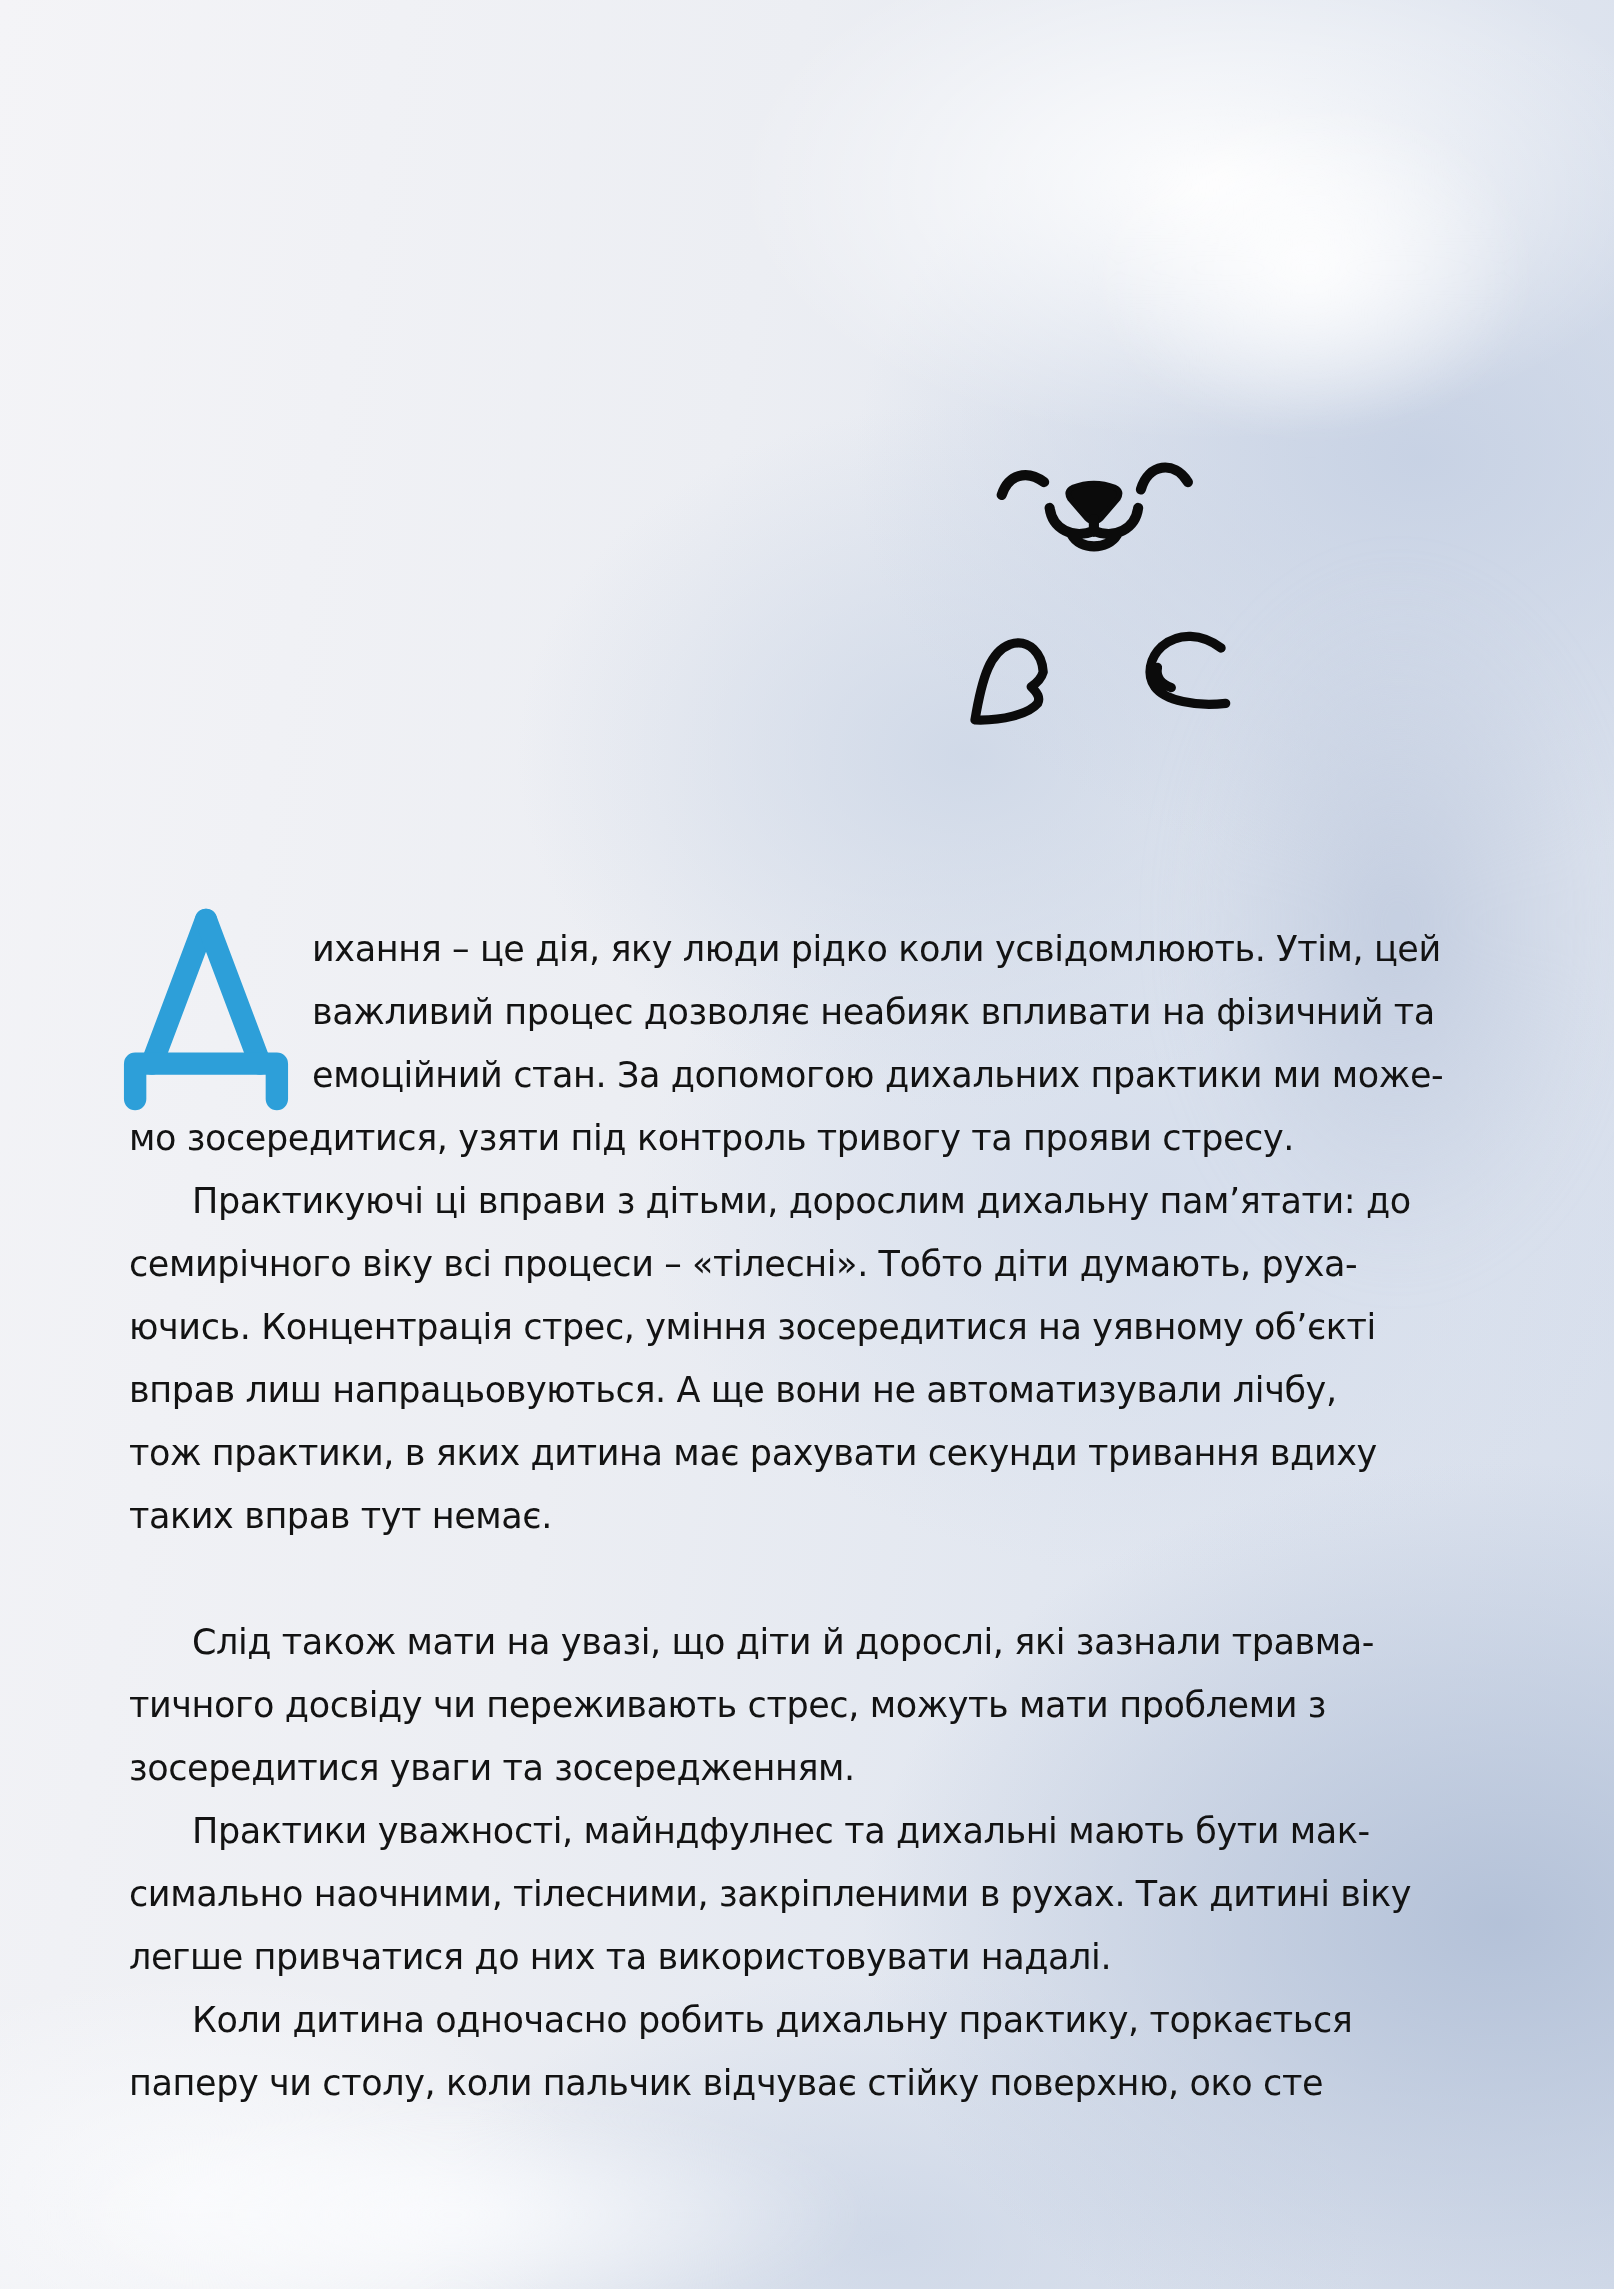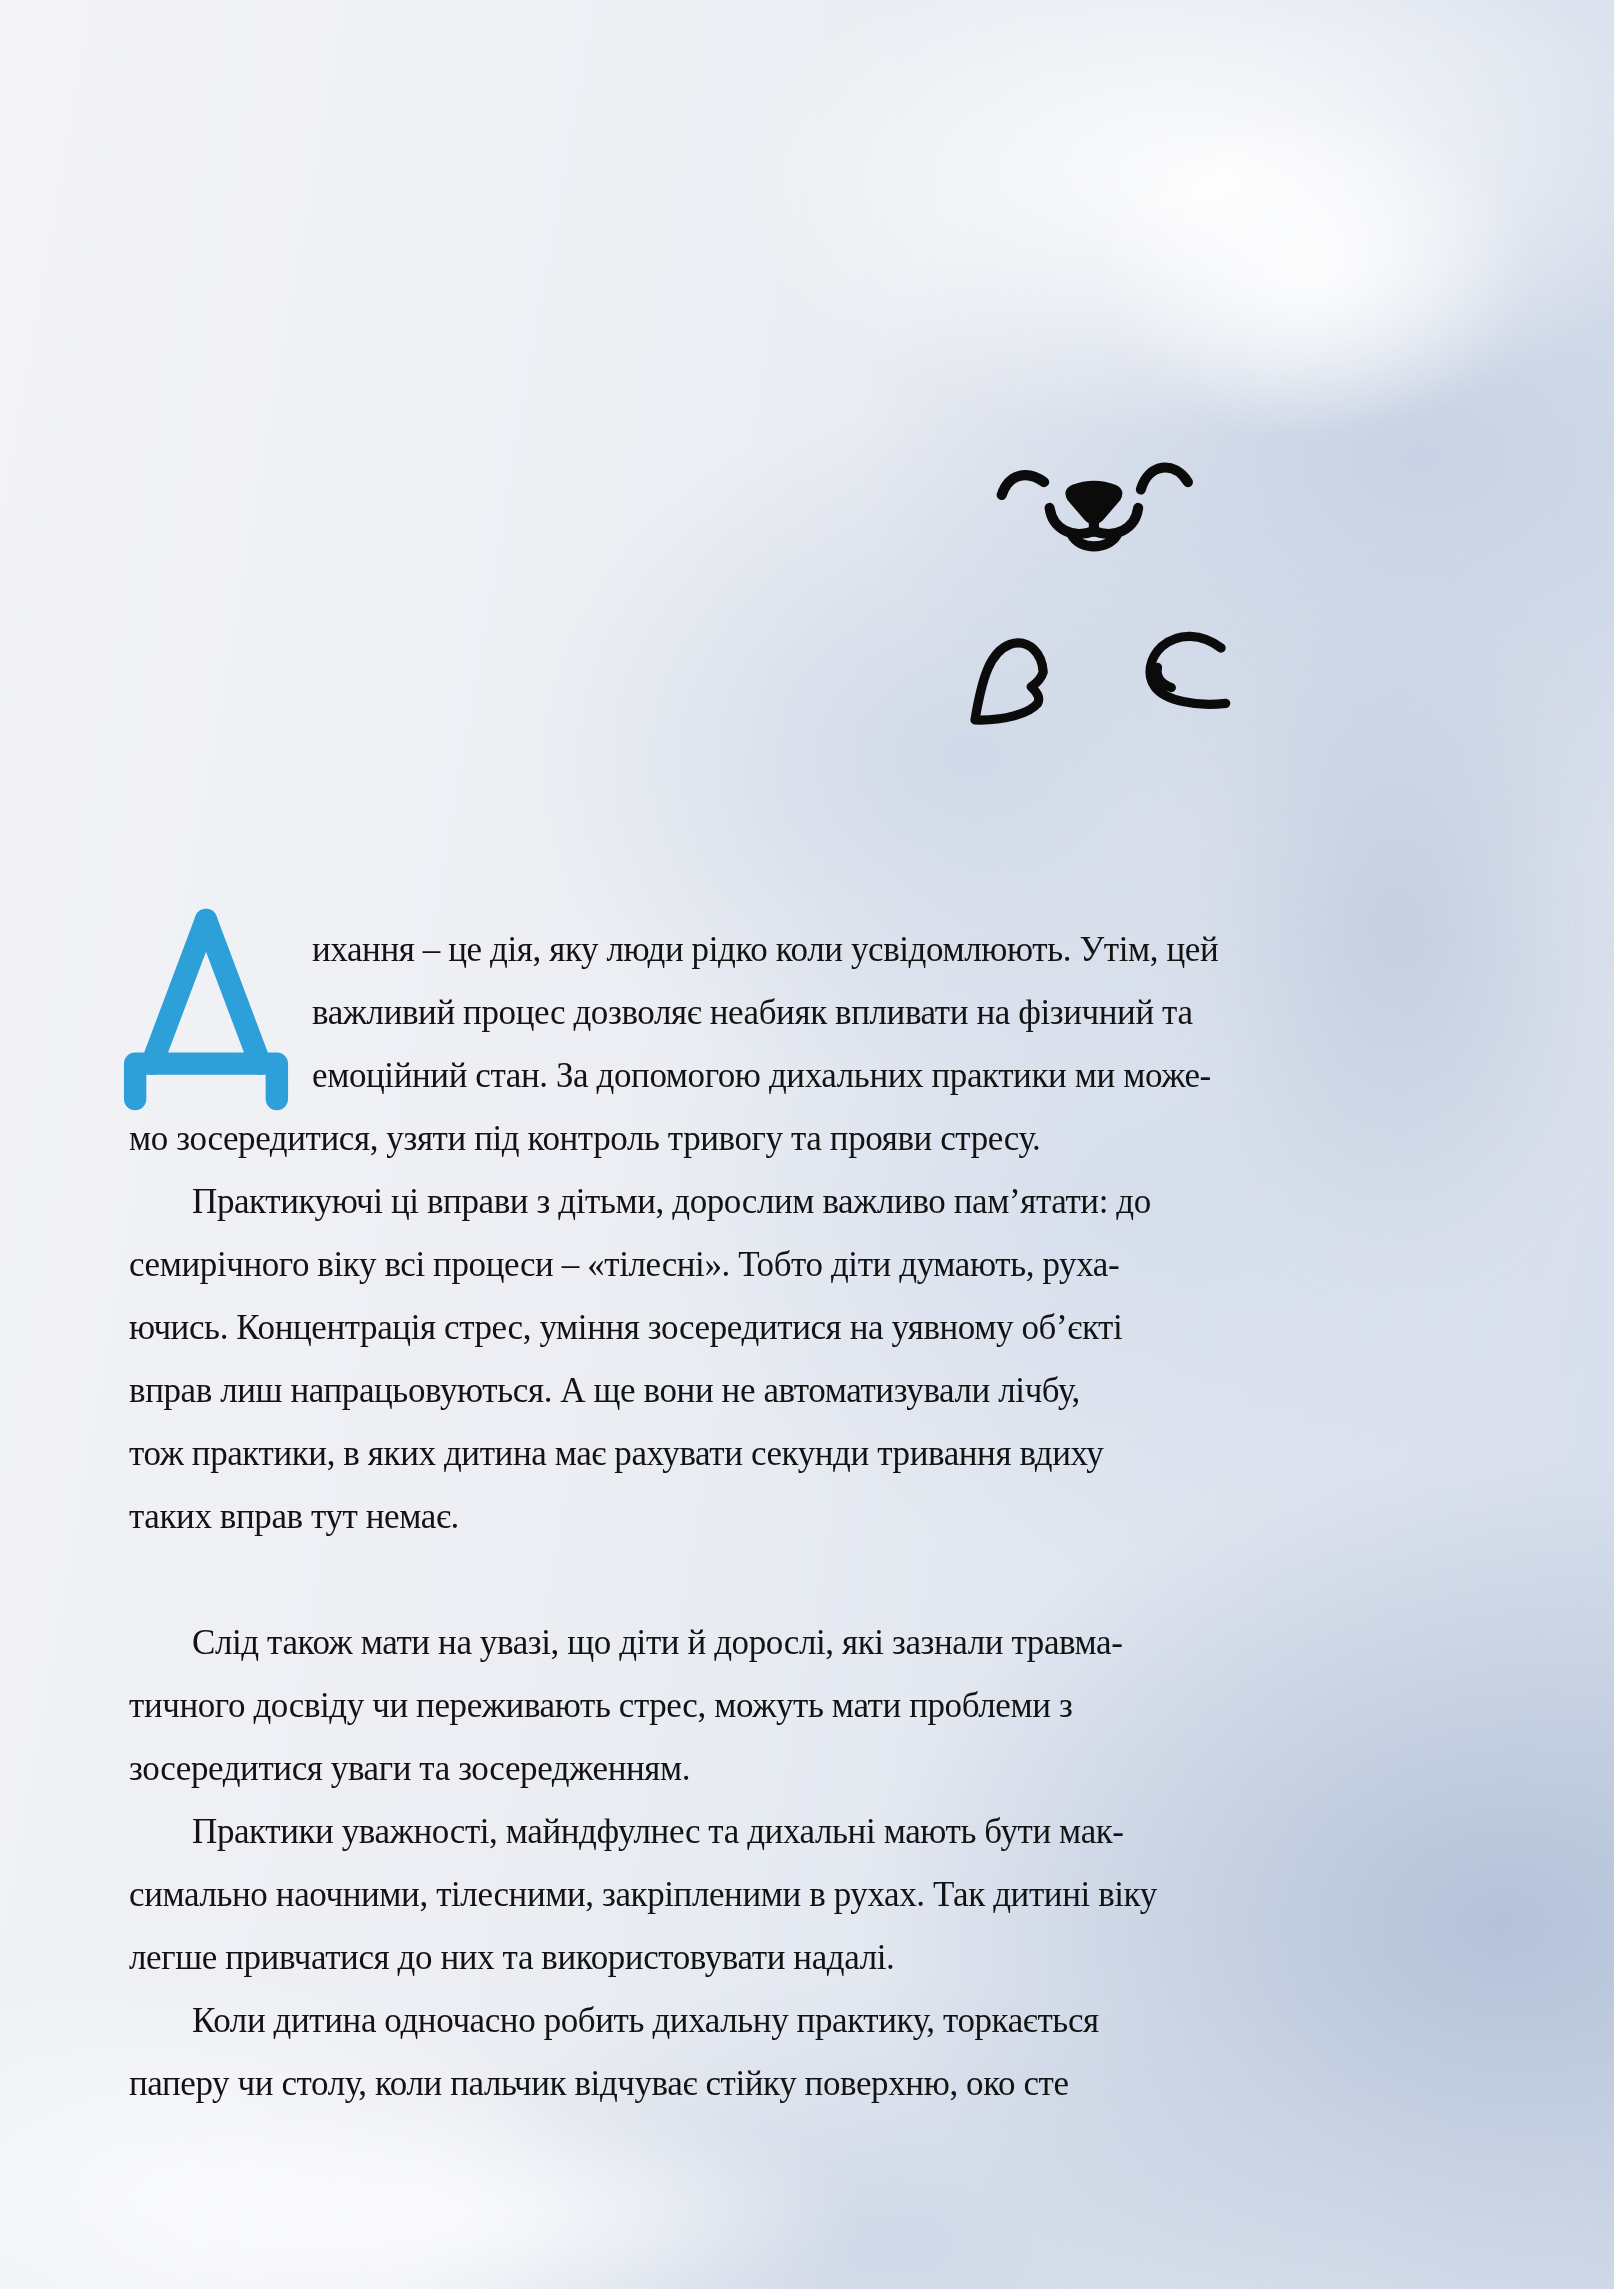--- a/index.html
+++ b/index.html
@@ -37,21 +37,21 @@
   .face .thick{stroke-width:11;}
   .face .paw{stroke-width:10;}
   .face .nose{fill:#0b0b0b;stroke-width:6;}
 
   
   .content{
     position:absolute;left:129px;top:918px;width:1384px;
     font-size:35px;line-height:63px;letter-spacing:-0.4px;color:#131313;
   }
   .para{position:relative;}
-  .line{height:63px;white-space:nowrap;font-family:Liberation Serif, serif;}
+  .line{height:63px;white-space:nowrap;}
   .cap-indent{padding-left:183px;}
   .indent{padding-left:63px;}
   .spacer{height:63px;}
   .dropcap{position:absolute;left:-7.4px;top:-11px;width:168px;height:207px;}
   .dropcap svg{display:block;width:100%;height:100%;}
   .sr{position:absolute;width:0.9px;height:0.9px;overflow:hidden;clip-path:inset(50%);white-space:nowrap;}
 </style>
 </head>
 <body>
 
@@ -85,21 +85,21 @@
         </svg>
         <span class="sr">Д</span>
       </span>
       <div class="line cap-indent">ихання – це дія, яку люди рідко коли усвідомлюють. Утім, цей</div>
       <div class="line cap-indent">важливий процес дозволяє неабияк впливати на фізичний та</div>
       <div class="line cap-indent">емоційний стан. За допомогою дихальних практики ми може-</div>
       <div class="line">мо зосередитися, узяти під контроль тривогу та прояви стресу.</div>
     </div>
 
     <div class="para">
-      <div class="line indent">Практикуючі ці вправи з дітьми, дорослим важливо пам’ятати: до</div>
+      <div class="line indent">Практикуючі ці вправи з дітьми, дорослим дихальну пам’ятати: до</div>
       <div class="line">семирічного віку всі процеси – «тілесні». Тобто діти думають, руха-</div>
       <div class="line">ючись. Концентрація стрес, уміння зосередитися на уявному об’єкті</div>
       <div class="line">вправ лиш напрацьовуються. А ще вони не автоматизували лічбу,</div>
       <div class="line">тож практики, в яких дитина має рахувати секунди тривання вдиху</div>
       <div class="line">таких вправ тут немає.</div>
     </div>
 
     <div class="spacer"></div>
 
     <div class="para">

